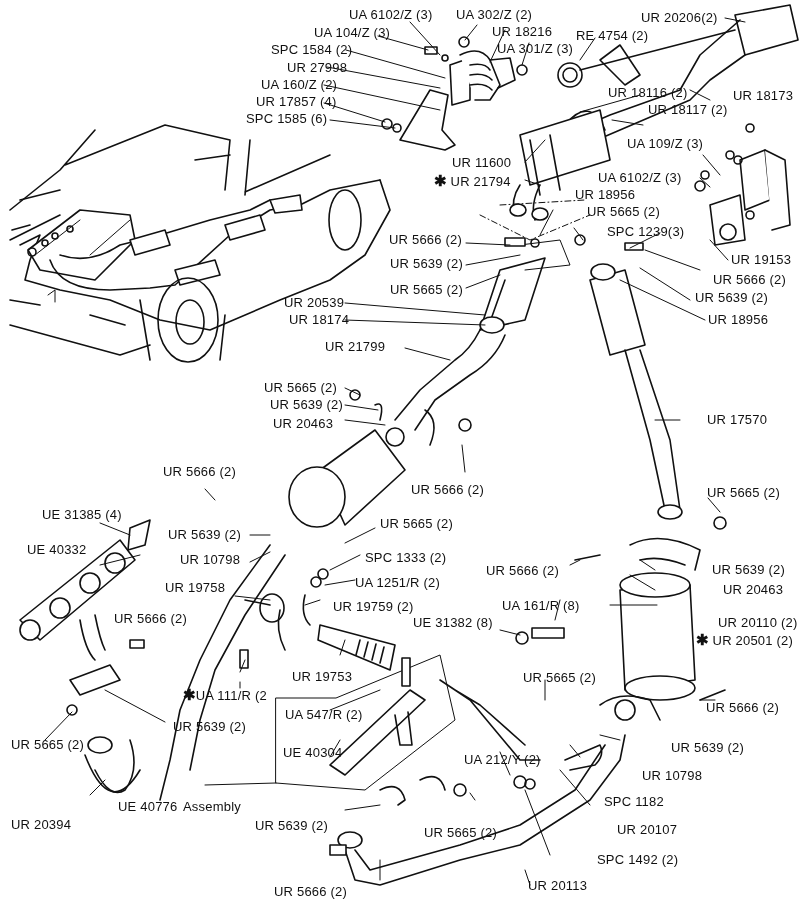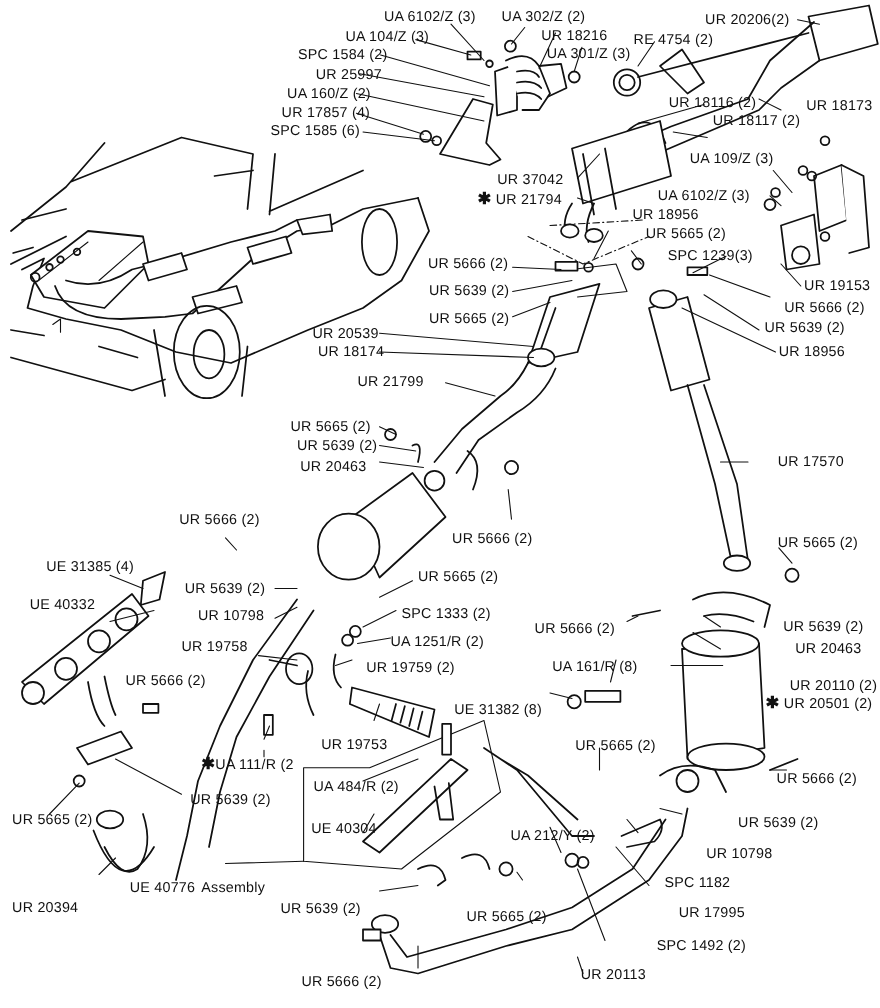--- a/index.html
+++ b/index.html
@@ -194,29 +194,29 @@
 </svg>
 
 <span class="lbl" style="left:349px;top:8px">UA 6102/Z (3)</span>
 <span class="lbl" style="left:456px;top:8px">UA 302/Z (2)</span>
 <span class="lbl" style="left:641px;top:11px">UR 20206(2)</span>
 <span class="lbl" style="left:314px;top:26px">UA 104/Z (3)</span>
 <span class="lbl" style="left:492px;top:25px">UR 18216</span>
 <span class="lbl" style="left:576px;top:29px">RE 4754 (2)</span>
 <span class="lbl" style="left:271px;top:43px">SPC 1584 (2)</span>
 <span class="lbl" style="left:497px;top:42px">UA 301/Z (3)</span>
-<span class="lbl" style="left:287px;top:61px">UR 25997</span>
+<span class="lbl" style="left:287px;top:61px">UR 27998</span>
 <span class="lbl" style="left:261px;top:78px">UA 160/Z (2)</span>
 <span class="lbl" style="left:608px;top:86px">UR 18116 (2)</span>
 <span class="lbl" style="left:733px;top:89px">UR 18173</span>
 <span class="lbl" style="left:256px;top:95px">UR 17857 (4)</span>
 <span class="lbl" style="left:246px;top:112px">SPC 1585 (6)</span>
 <span class="lbl" style="left:648px;top:103px">UR 18117 (2)</span>
 <span class="lbl" style="left:627px;top:137px">UA 109/Z (3)</span>
-<span class="lbl" style="left:452px;top:156px">UR 37042</span>
+<span class="lbl" style="left:452px;top:156px">UR 11600</span>
 <span class="lbl" style="left:434px;top:174px"><span class="star">✱</span> <span>UR 21794</span></span>
 <span class="lbl" style="left:598px;top:171px">UA 6102/Z (3)</span>
 <span class="lbl" style="left:575px;top:188px">UR 18956</span>
 <span class="lbl" style="left:587px;top:205px">UR 5665 (2)</span>
 <span class="lbl" style="left:389px;top:233px">UR 5666 (2)</span>
 <span class="lbl" style="left:607px;top:225px">SPC 1239(3)</span>
 <span class="lbl" style="left:731px;top:253px">UR 19153</span>
 <span class="lbl" style="left:390px;top:257px">UR 5639 (2)</span>
 <span class="lbl" style="left:713px;top:273px">UR 5666 (2)</span>
 <span class="lbl" style="left:390px;top:283px">UR 5665 (2)</span>
@@ -240,37 +240,37 @@
 <span class="lbl" style="left:365px;top:551px">SPC 1333 (2)</span>
 <span class="lbl" style="left:486px;top:564px">UR 5666 (2)</span>
 <span class="lbl" style="left:712px;top:563px">UR 5639 (2)</span>
 <span class="lbl" style="left:165px;top:581px">UR 19758</span>
 <span class="lbl" style="left:355px;top:576px">UA 1251/R (2)</span>
 <span class="lbl" style="left:723px;top:583px">UR 20463</span>
 <span class="lbl" style="left:333px;top:600px">UR 19759 (2)</span>
 <span class="lbl" style="left:114px;top:612px">UR 5666 (2)</span>
 <span class="lbl" style="left:502px;top:599px">UA 161/R (8)</span>
 <span class="lbl" style="left:718px;top:616px">UR 20110 (2)</span>
-<span class="lbl" style="left:413px;top:638px">UE 31382 (8)</span>
+<span class="lbl" style="left:413px;top:616px">UE 31382 (8)</span>
 <span class="lbl" style="left:696px;top:633px"><span class="star">✱</span> <span>UR 20501 (2)</span></span>
 <span class="lbl" style="left:292px;top:670px">UR 19753</span>
 <span class="lbl" style="left:183px;top:688px"><span class="star">✱</span><span>UA 111/R (2</span></span>
 <span class="lbl" style="left:173px;top:720px">UR 5639 (2)</span>
 <span class="lbl" style="left:523px;top:671px">UR 5665 (2)</span>
-<span class="lbl" style="left:285px;top:708px">UA 484/R (2)</span>
+<span class="lbl" style="left:285px;top:708px">UA 547/R (2)</span>
 <span class="lbl" style="left:706px;top:701px">UR 5666 (2)</span>
 <span class="lbl" style="left:11px;top:738px">UR 5665 (2)</span>
 <span class="lbl" style="left:283px;top:746px">UE 40304</span>
 <span class="lbl" style="left:671px;top:741px">UR 5639 (2)</span>
 <span class="lbl" style="left:642px;top:769px">UR 10798</span>
 <span class="lbl" style="left:464px;top:753px">UA 212/Y (2)</span>
 <span class="lbl" style="left:604px;top:795px">SPC 1182</span>
 <span class="lbl" style="left:118px;top:800px">UE 40776</span>
 <span class="lbl" style="left:183px;top:800px">Assembly</span>
 <span class="lbl" style="left:11px;top:818px">UR 20394</span>
-<span class="lbl" style="left:617px;top:823px">UR 17995</span>
+<span class="lbl" style="left:617px;top:823px">UR 20107</span>
 <span class="lbl" style="left:255px;top:819px">UR 5639 (2)</span>
 <span class="lbl" style="left:424px;top:826px">UR 5665 (2)</span>
 <span class="lbl" style="left:597px;top:853px">SPC 1492 (2)</span>
 <span class="lbl" style="left:274px;top:885px">UR 5666 (2)</span>
 <span class="lbl" style="left:528px;top:879px">UR 20113</span>
 
 </div>
 
 </body></html>

